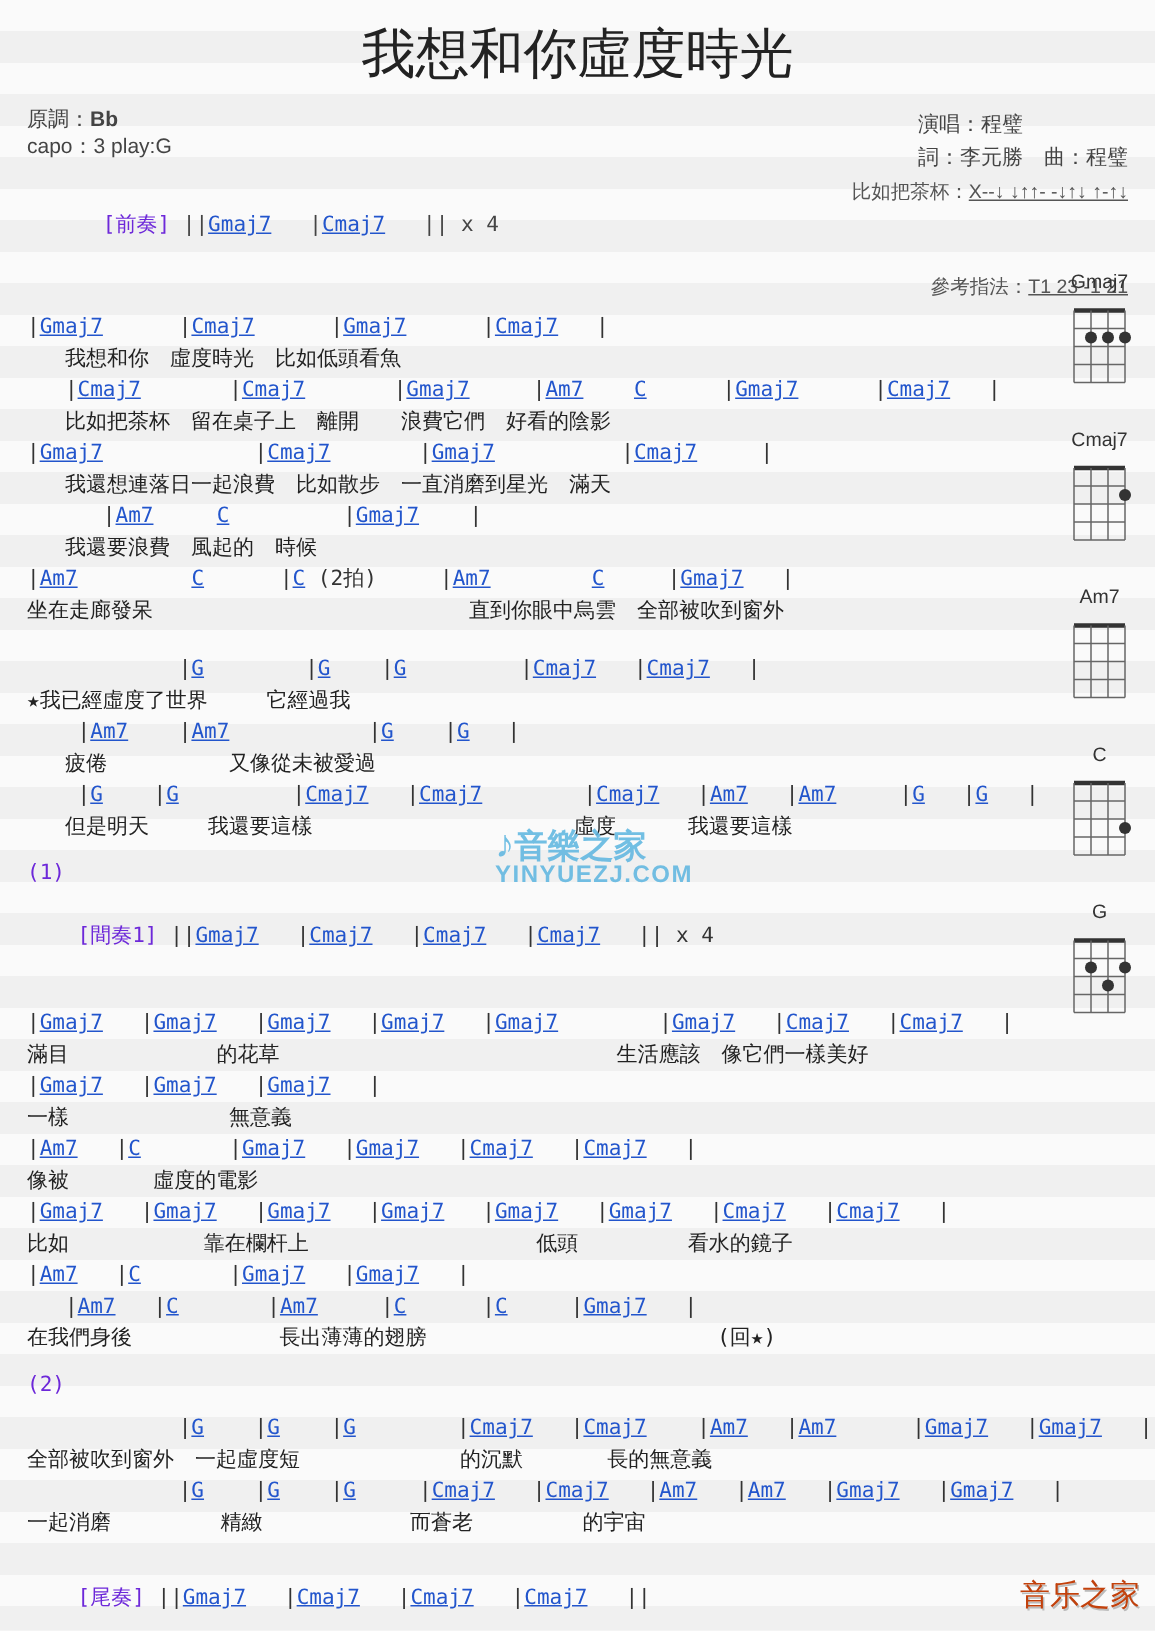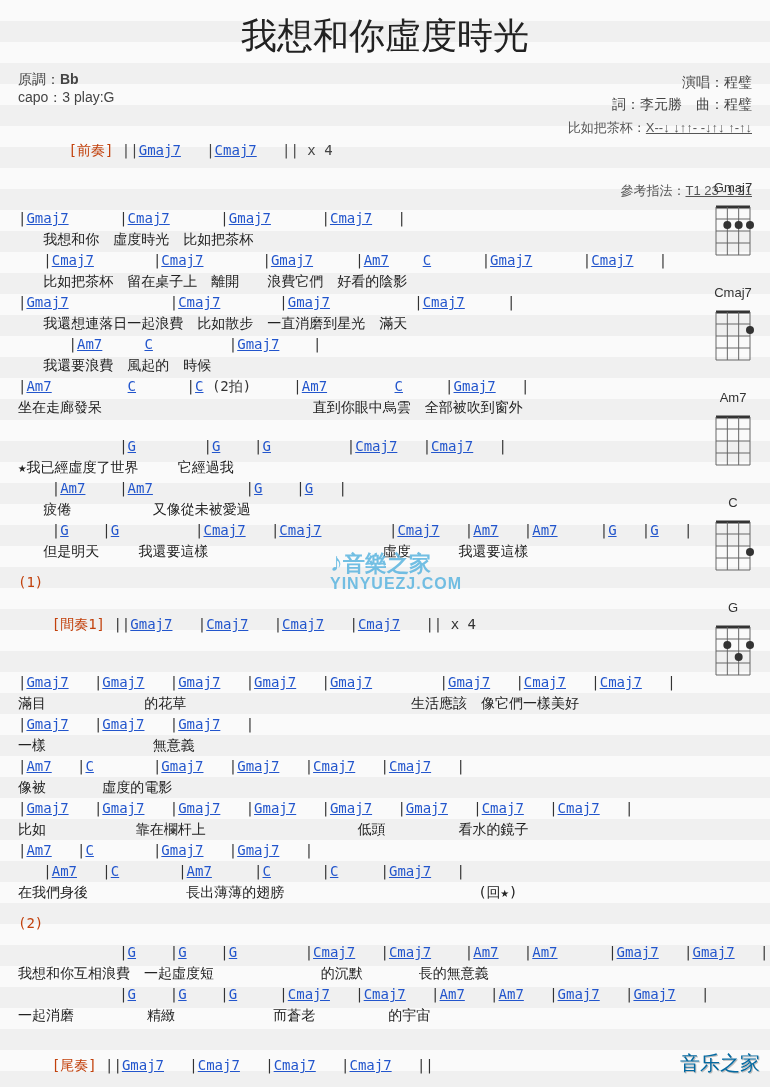--- a/index.html
+++ b/index.html
@@ -25,32 +25,32 @@
 .content { position: relative; z-index: 1; padding: 12px 18px; }
 h1 {
   text-align: center;
   font-size: 36px;
   font-weight: normal;
   margin-bottom: 10px;
   color: #222;
 }
 .meta-row { display: flex; justify-content: space-between; font-size: 14px; color: #444; }
 .meta-left b { font-weight: bold; }
-.meta-right { text-align: right; line-height: 22px; }
+.meta-right { text-align: left; line-height: 22px; }
 .ref-line { font-size: 13px; color: #555; text-align: right; }
 .underline { text-decoration: underline; }
 .section-line {
   font-size: 14px;
   line-height: 21px;
   white-space: pre;
   font-family: "Microsoft YaHei", "PingFang TC", monospace;
 }
 .chord { color: #2255cc; text-decoration: underline; }
 .lyric { color: #222; }
-.label { color: #c2410c; }
+.label { color: #6d28d9; }
 .diagrams {
   position: absolute;
   right: 12px;
   top: 180px;
   display: flex;
   flex-direction: column;
   gap: 28px;
   z-index: 2;
 }
 .diagram { text-align: center; }
@@ -63,21 +63,21 @@
   color: #5bb5e0;
   font-weight: bold;
   z-index: 2;
   opacity: 0.85;
 }
 .watermark1 .sub { font-size: 16px; display: block; color: #5bb5e0; letter-spacing: 1px; margin-top: -4px; text-align: right; }
 .watermark2 {
   position: absolute;
   right: 10px; bottom: 10px;
   font-size: 20px;
-  color: #0369a1;
+  color: #c2410c;
   text-shadow: 1px 1px 0 #bbb;
   z-index: 2;
 }
 .lines-block { margin-top: 8px; }
 </style>
 </head>
 <body>
 <div class="stripes"></div>
 
 <div class="content">
@@ -101,21 +101,21 @@
     <div class="ref-line">
       <span>比如把茶杯：</span><span class="underline">X--↓ ↓↑↑- -↓↑↓ ↑-↑↓</span>
     </div>
   </div>
   <div class="ref-line">
     <span>參考指法：</span><span class="underline">T1 23 -1 21</span>
   </div>
 
   <div class="lines-block" id="verse1">
       <div class="section-line">|<span class="chord">Gmaj7</span>      |<span class="chord">Cmaj7</span>      |<span class="chord">Gmaj7</span>      |<span class="chord">Cmaj7</span>   |</div>
-      <div class="section-line lyric">   我想和你　虛度時光　比如把茶杯</div>
+      <div class="section-line lyric">   我想和你　虛度時光　比如低頭看魚</div>
       <div class="section-line">   |<span class="chord">Cmaj7</span>       |<span class="chord">Cmaj7</span>       |<span class="chord">Gmaj7</span>     |<span class="chord">Am7</span>    <span class="chord">C</span>      |<span class="chord">Gmaj7</span>      |<span class="chord">Cmaj7</span>   |</div>
       <div class="section-line lyric">   比如把茶杯　留在桌子上　離開　　浪費它們　好看的陰影</div>
       <div class="section-line">|<span class="chord">Gmaj7</span>            |<span class="chord">Cmaj7</span>       |<span class="chord">Gmaj7</span>          |<span class="chord">Cmaj7</span>     |</div>
       <div class="section-line lyric">   我還想連落日一起浪費　比如散步　一直消磨到星光　滿天</div>
       <div class="section-line">      |<span class="chord">Am7</span>     <span class="chord">C</span>         |<span class="chord">Gmaj7</span>    |</div>
       <div class="section-line lyric">   我還要浪費　風起的　時候</div>
       <div class="section-line">|<span class="chord">Am7</span>         <span class="chord">C</span>      |<span class="chord">C</span> (2拍)     |<span class="chord">Am7</span>        <span class="chord">C</span>     |<span class="chord">Gmaj7</span>   |</div>
       <div class="section-line lyric">坐在走廊發呆                         直到你眼中烏雲　全部被吹到窗外</div>
     </div>
   <div style="height:10px"></div>
@@ -143,21 +143,21 @@
       <div class="section-line">|<span class="chord">Gmaj7</span>   |<span class="chord">Gmaj7</span>   |<span class="chord">Gmaj7</span>   |<span class="chord">Gmaj7</span>   |<span class="chord">Gmaj7</span>   |<span class="chord">Gmaj7</span>   |<span class="chord">Cmaj7</span>   |<span class="chord">Cmaj7</span>   |</div>
       <div class="section-line lyric">比如　         靠在欄杆上                  低頭　       看水的鏡子</div>
       <div class="section-line">|<span class="chord">Am7</span>   |<span class="chord">C</span>       |<span class="chord">Gmaj7</span>   |<span class="chord">Gmaj7</span>   |</div>
       <div class="section-line">   |<span class="chord">Am7</span>   |<span class="chord">C</span>       |<span class="chord">Am7</span>     |<span class="chord">C</span>      |<span class="chord">C</span>     |<span class="chord">Gmaj7</span>   |</div>
       <div class="section-line lyric">在我們身後　          長出薄薄的翅膀                       (回★)</div>
     </div>
   <div style="height:10px"></div>
   <div class="section-line label">(2)</div>
   <div class="lines-block" id="verse3">
       <div class="section-line">            |<span class="chord">G</span>    |<span class="chord">G</span>    |<span class="chord">G</span>        |<span class="chord">Cmaj7</span>   |<span class="chord">Cmaj7</span>    |<span class="chord">Am7</span>   |<span class="chord">Am7</span>      |<span class="chord">Gmaj7</span>   |<span class="chord">Gmaj7</span>   |</div>
-      <div class="section-line lyric">我想和你互相浪費　一起虛度短　           的沉默　     長的無意義</div>
+      <div class="section-line lyric">全部被吹到窗外　一起虛度短　           的沉默　     長的無意義</div>
       <div class="section-line">            |<span class="chord">G</span>    |<span class="chord">G</span>    |<span class="chord">G</span>     |<span class="chord">Cmaj7</span>   |<span class="chord">Cmaj7</span>   |<span class="chord">Am7</span>   |<span class="chord">Am7</span>   |<span class="chord">Gmaj7</span>   |<span class="chord">Gmaj7</span>   |</div>
       <div class="section-line lyric">一起消磨　       精緻　          而蒼老　       的宇宙</div>
     </div>
   <div style="height:8px"></div>
   <div class="section-line">
     <span class="label">[尾奏]</span><span id="outro-chords"> ||<span class="chord">Gmaj7</span>   |<span class="chord">Cmaj7</span>   |<span class="chord">Cmaj7</span>   |<span class="chord">Cmaj7</span>   ||</span>
   </div>
 </div>
 
 <div class="diagrams" id="diagrams">

